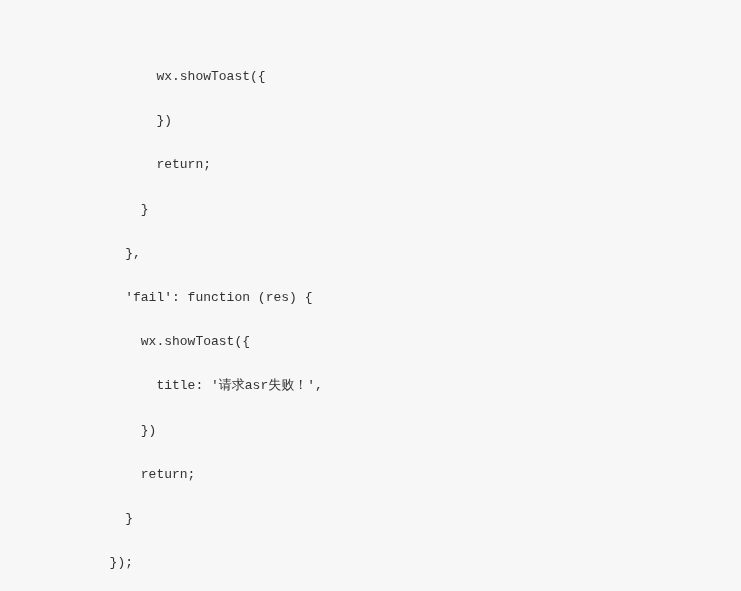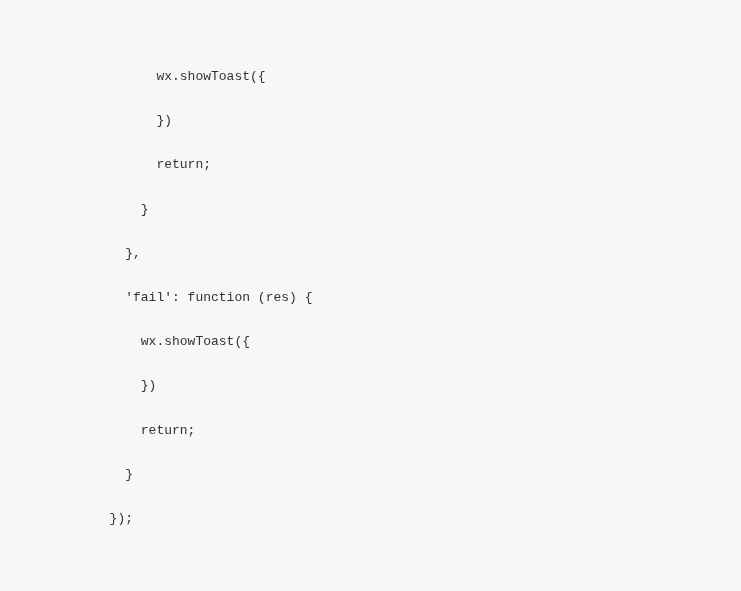--- a/index.html
+++ b/index.html
@@ -29,18 +29,19 @@
 <body>
 
 <div>
   <div class="code-line">        wx.showToast({</div>
   <div class="code-line">        })</div>
   <div class="code-line">        return;</div>
   <div class="code-line">      }</div>
   <div class="code-line">    },</div>
   <div class="code-line">    'fail': function (res) {</div>
   <div class="code-line">      wx.showToast({</div>
+  <div class="code-line">        title: '请求asr失败！',</div>
   <div class="code-line">      })</div>
   <div class="code-line">      return;</div>
   <div class="code-line">    }</div>
   <div class="code-line">  });</div>
 
 </div>
 
 </body></html>

